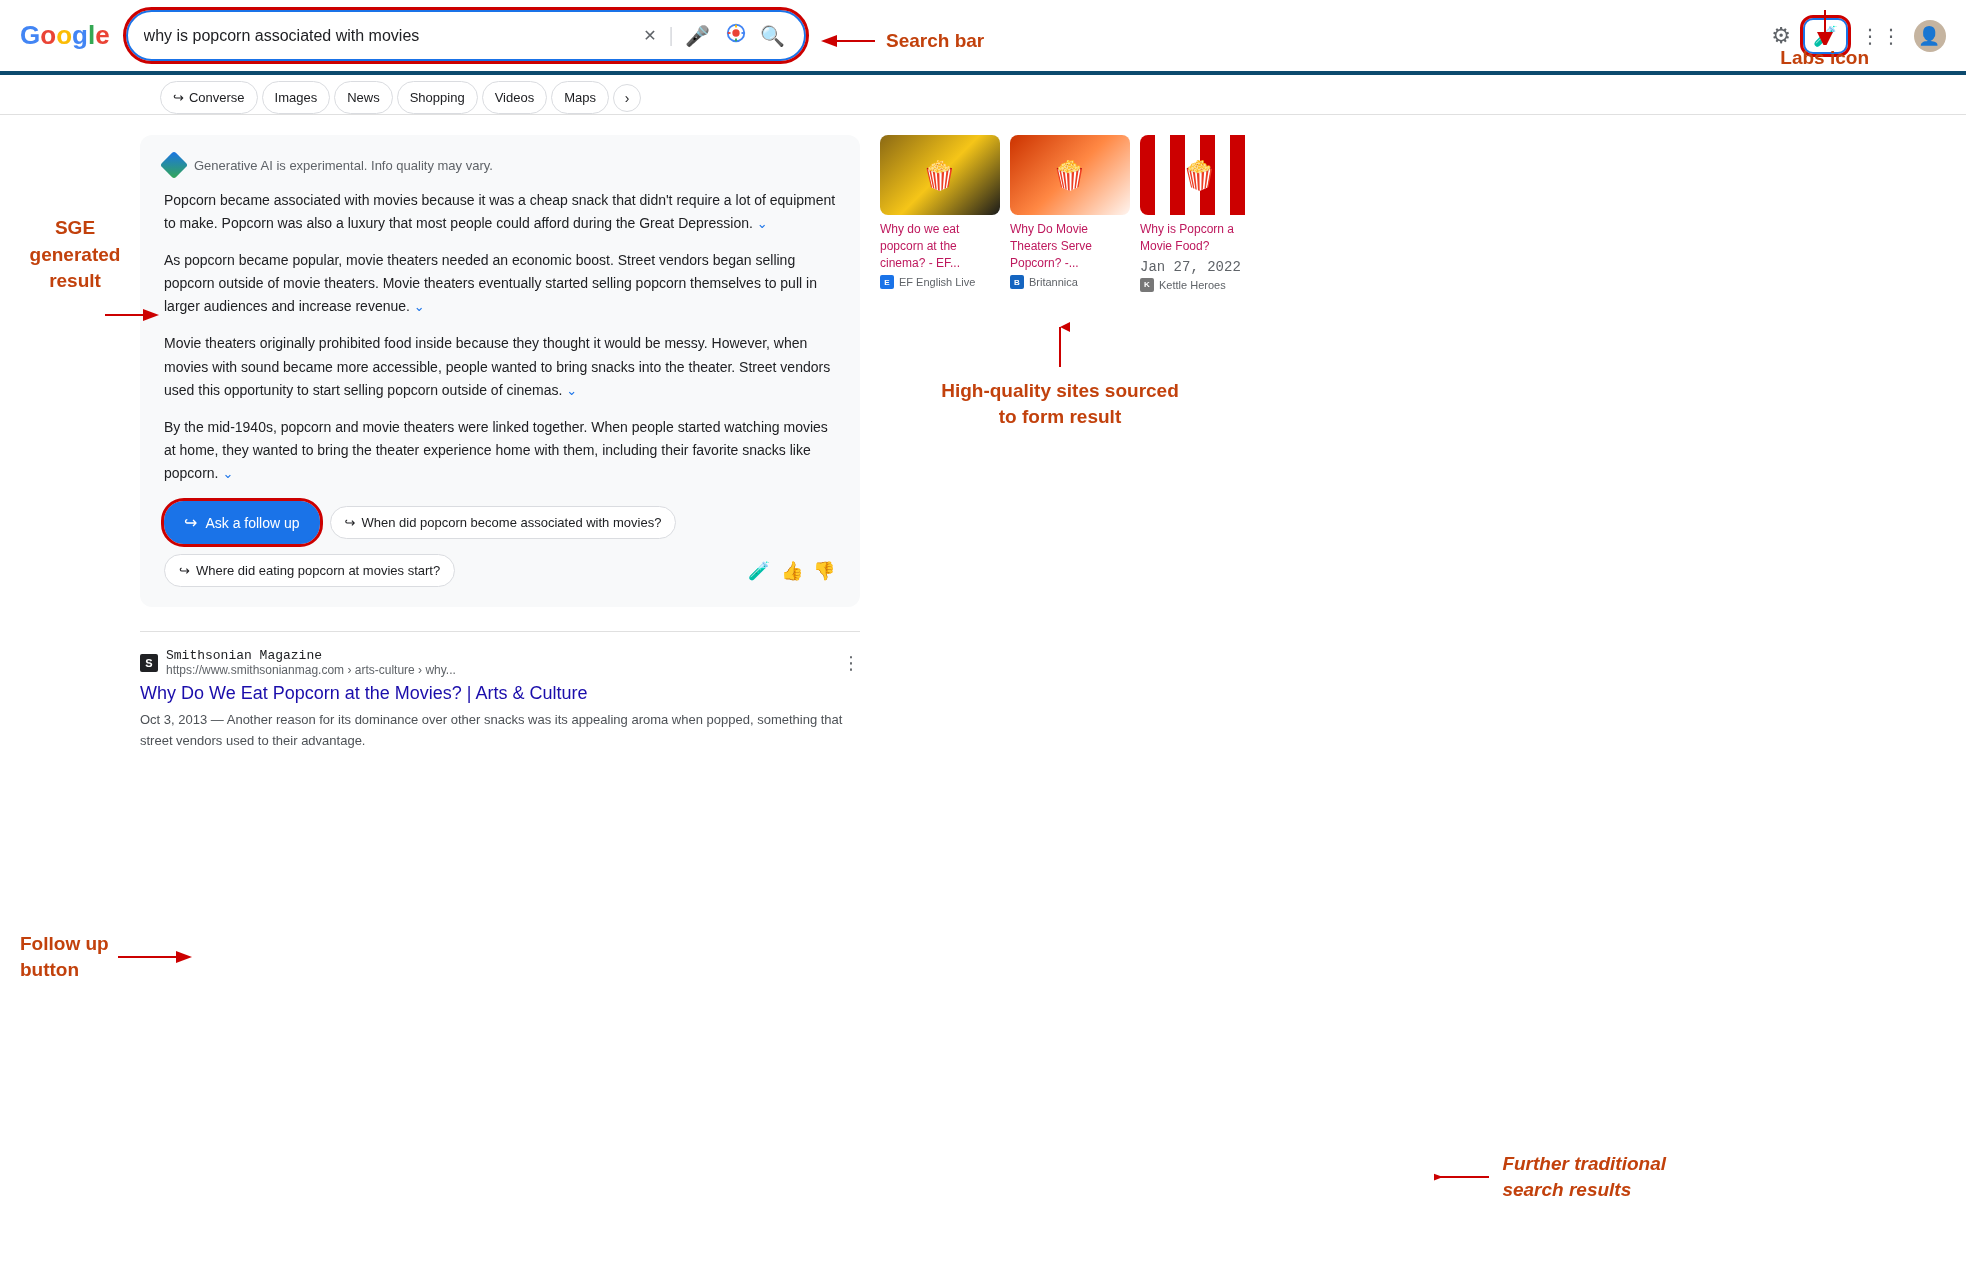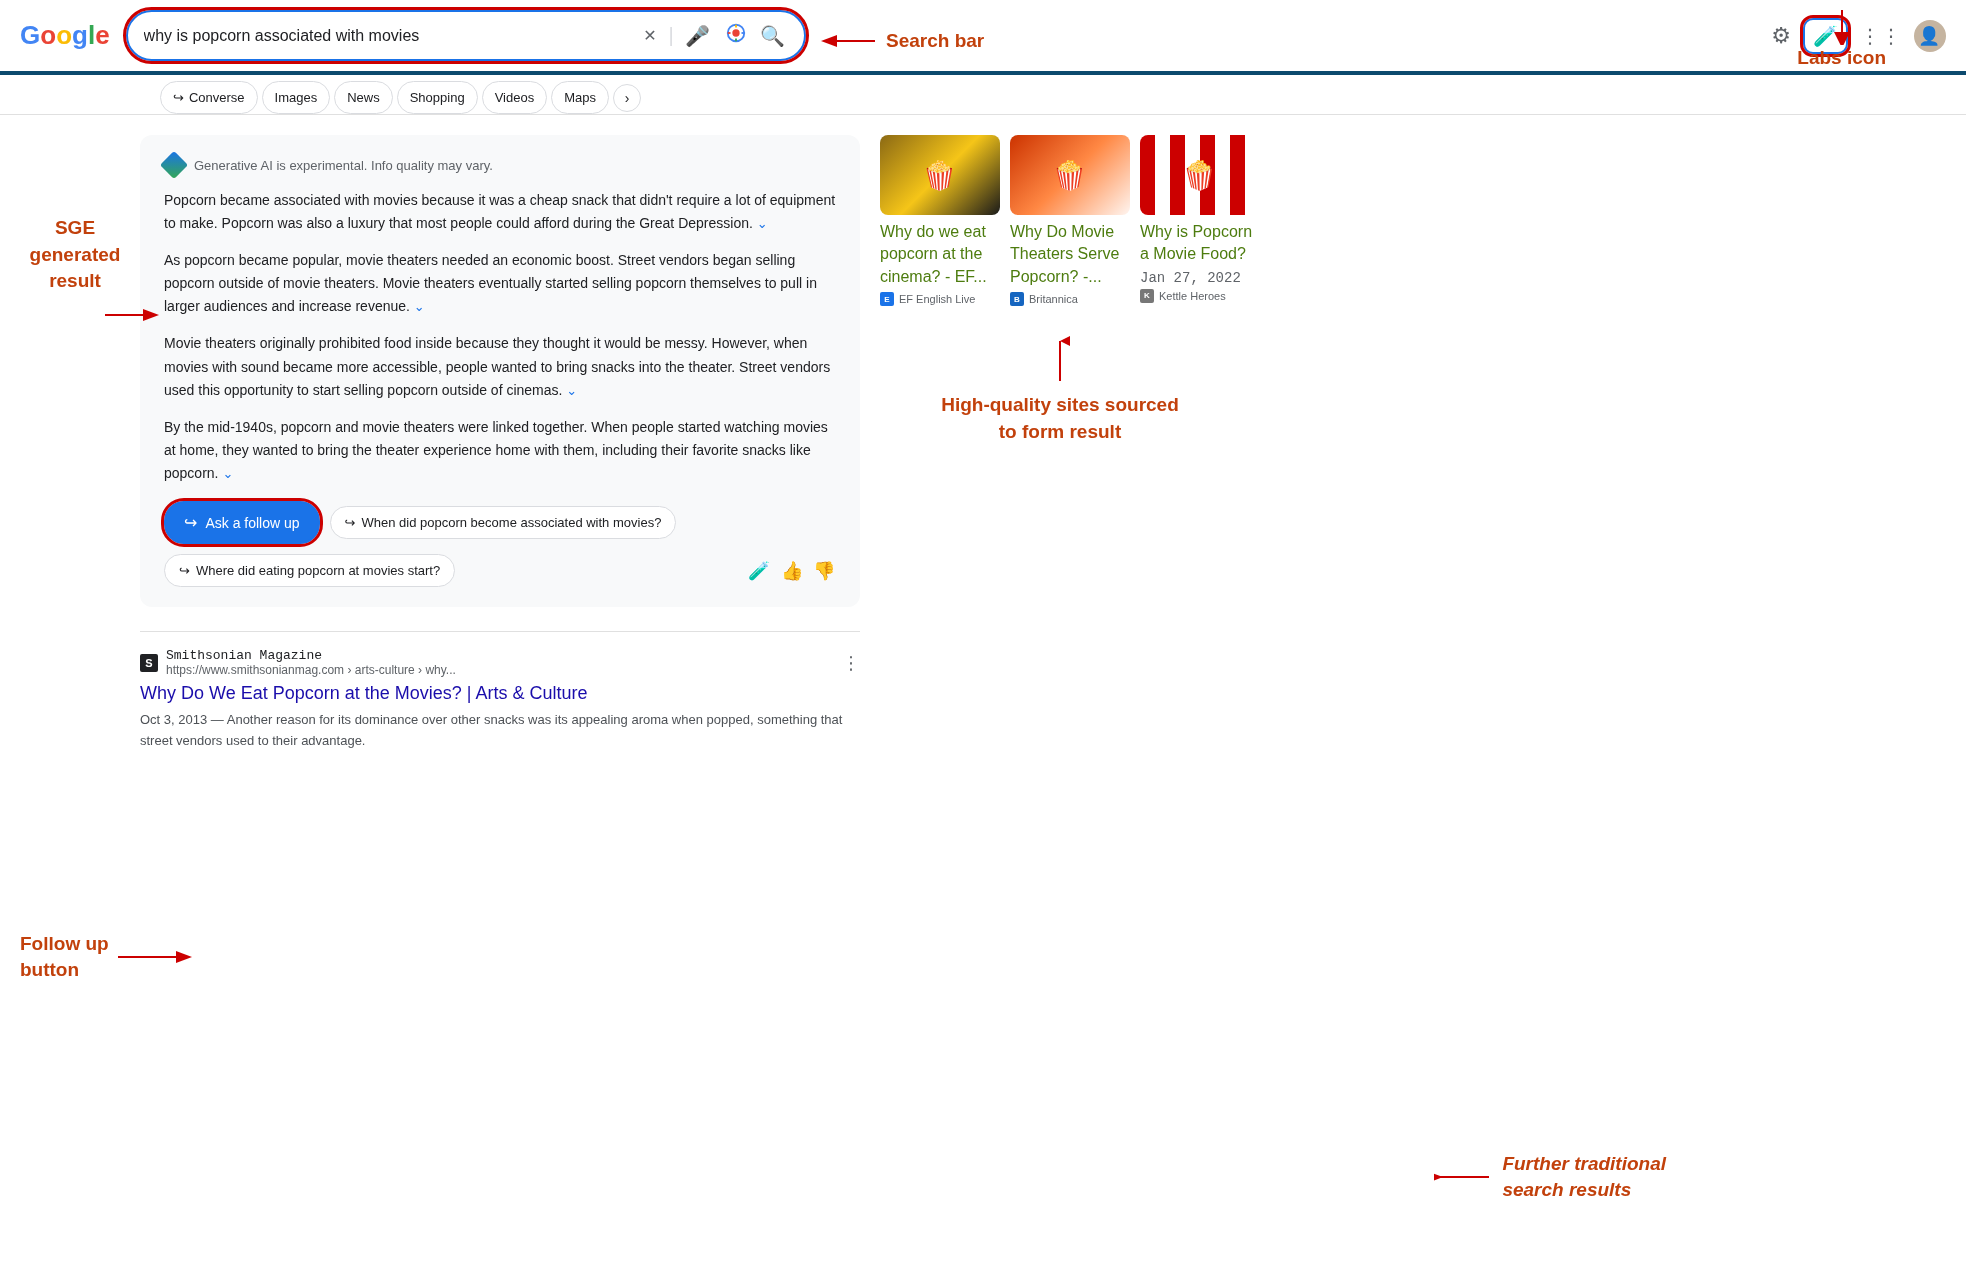--- a/index.html
+++ b/index.html
@@ -207,22 +207,22 @@
       border-radius: 8px;
       background: #ddd;
       display: flex;
       align-items: center;
       justify-content: center;
       font-size: 30px;
       overflow: hidden;
       margin-bottom: 6px;
     }
     .source-card-title {
-      font-size: 16px;
-      color: #4d7c0f;
+      font-size: 12px;
+      color: #be185d;
       line-height: 1.4;
       margin-bottom: 4px;
     }
     .source-card-meta {
       display: flex;
       align-items: center;
       gap: 5px;
       font-size: 11px;
       color: #5f6368;
     }
@@ -385,21 +385,21 @@
     <button class="labs-btn labs-btn-highlighted">
       <span>🧪</span>
     </button>
     <button class="grid-icon-btn">
       <span style="font-size:20px;letter-spacing:1px;">⋮⋮</span>
     </button>
     <div class="avatar">
       <span>👤</span>
     </div>
 
-    <div style="position:absolute;top:5px;right:80px;text-align:center;">
+    <div style="position:absolute;top:5px;right:97px;text-align:center;">
       <div style="display:flex;align-items:flex-end;justify-content:center;height:40px;">
         <svg width="20" height="40">
           <defs>
               <marker id="ah2" markerWidth="8" markerHeight="8" refX="4" refY="4" orient="auto">
                 <path d="M0,0 L0,8 L8,4 z" fill="#cc0000"></path>
               </marker>
             </defs>
           <line x1="10" y1="5" x2="10" y2="35" stroke="#cc0000" stroke-width="2" marker-end="url(#ah2)"></line>
         </svg>
       </div>

